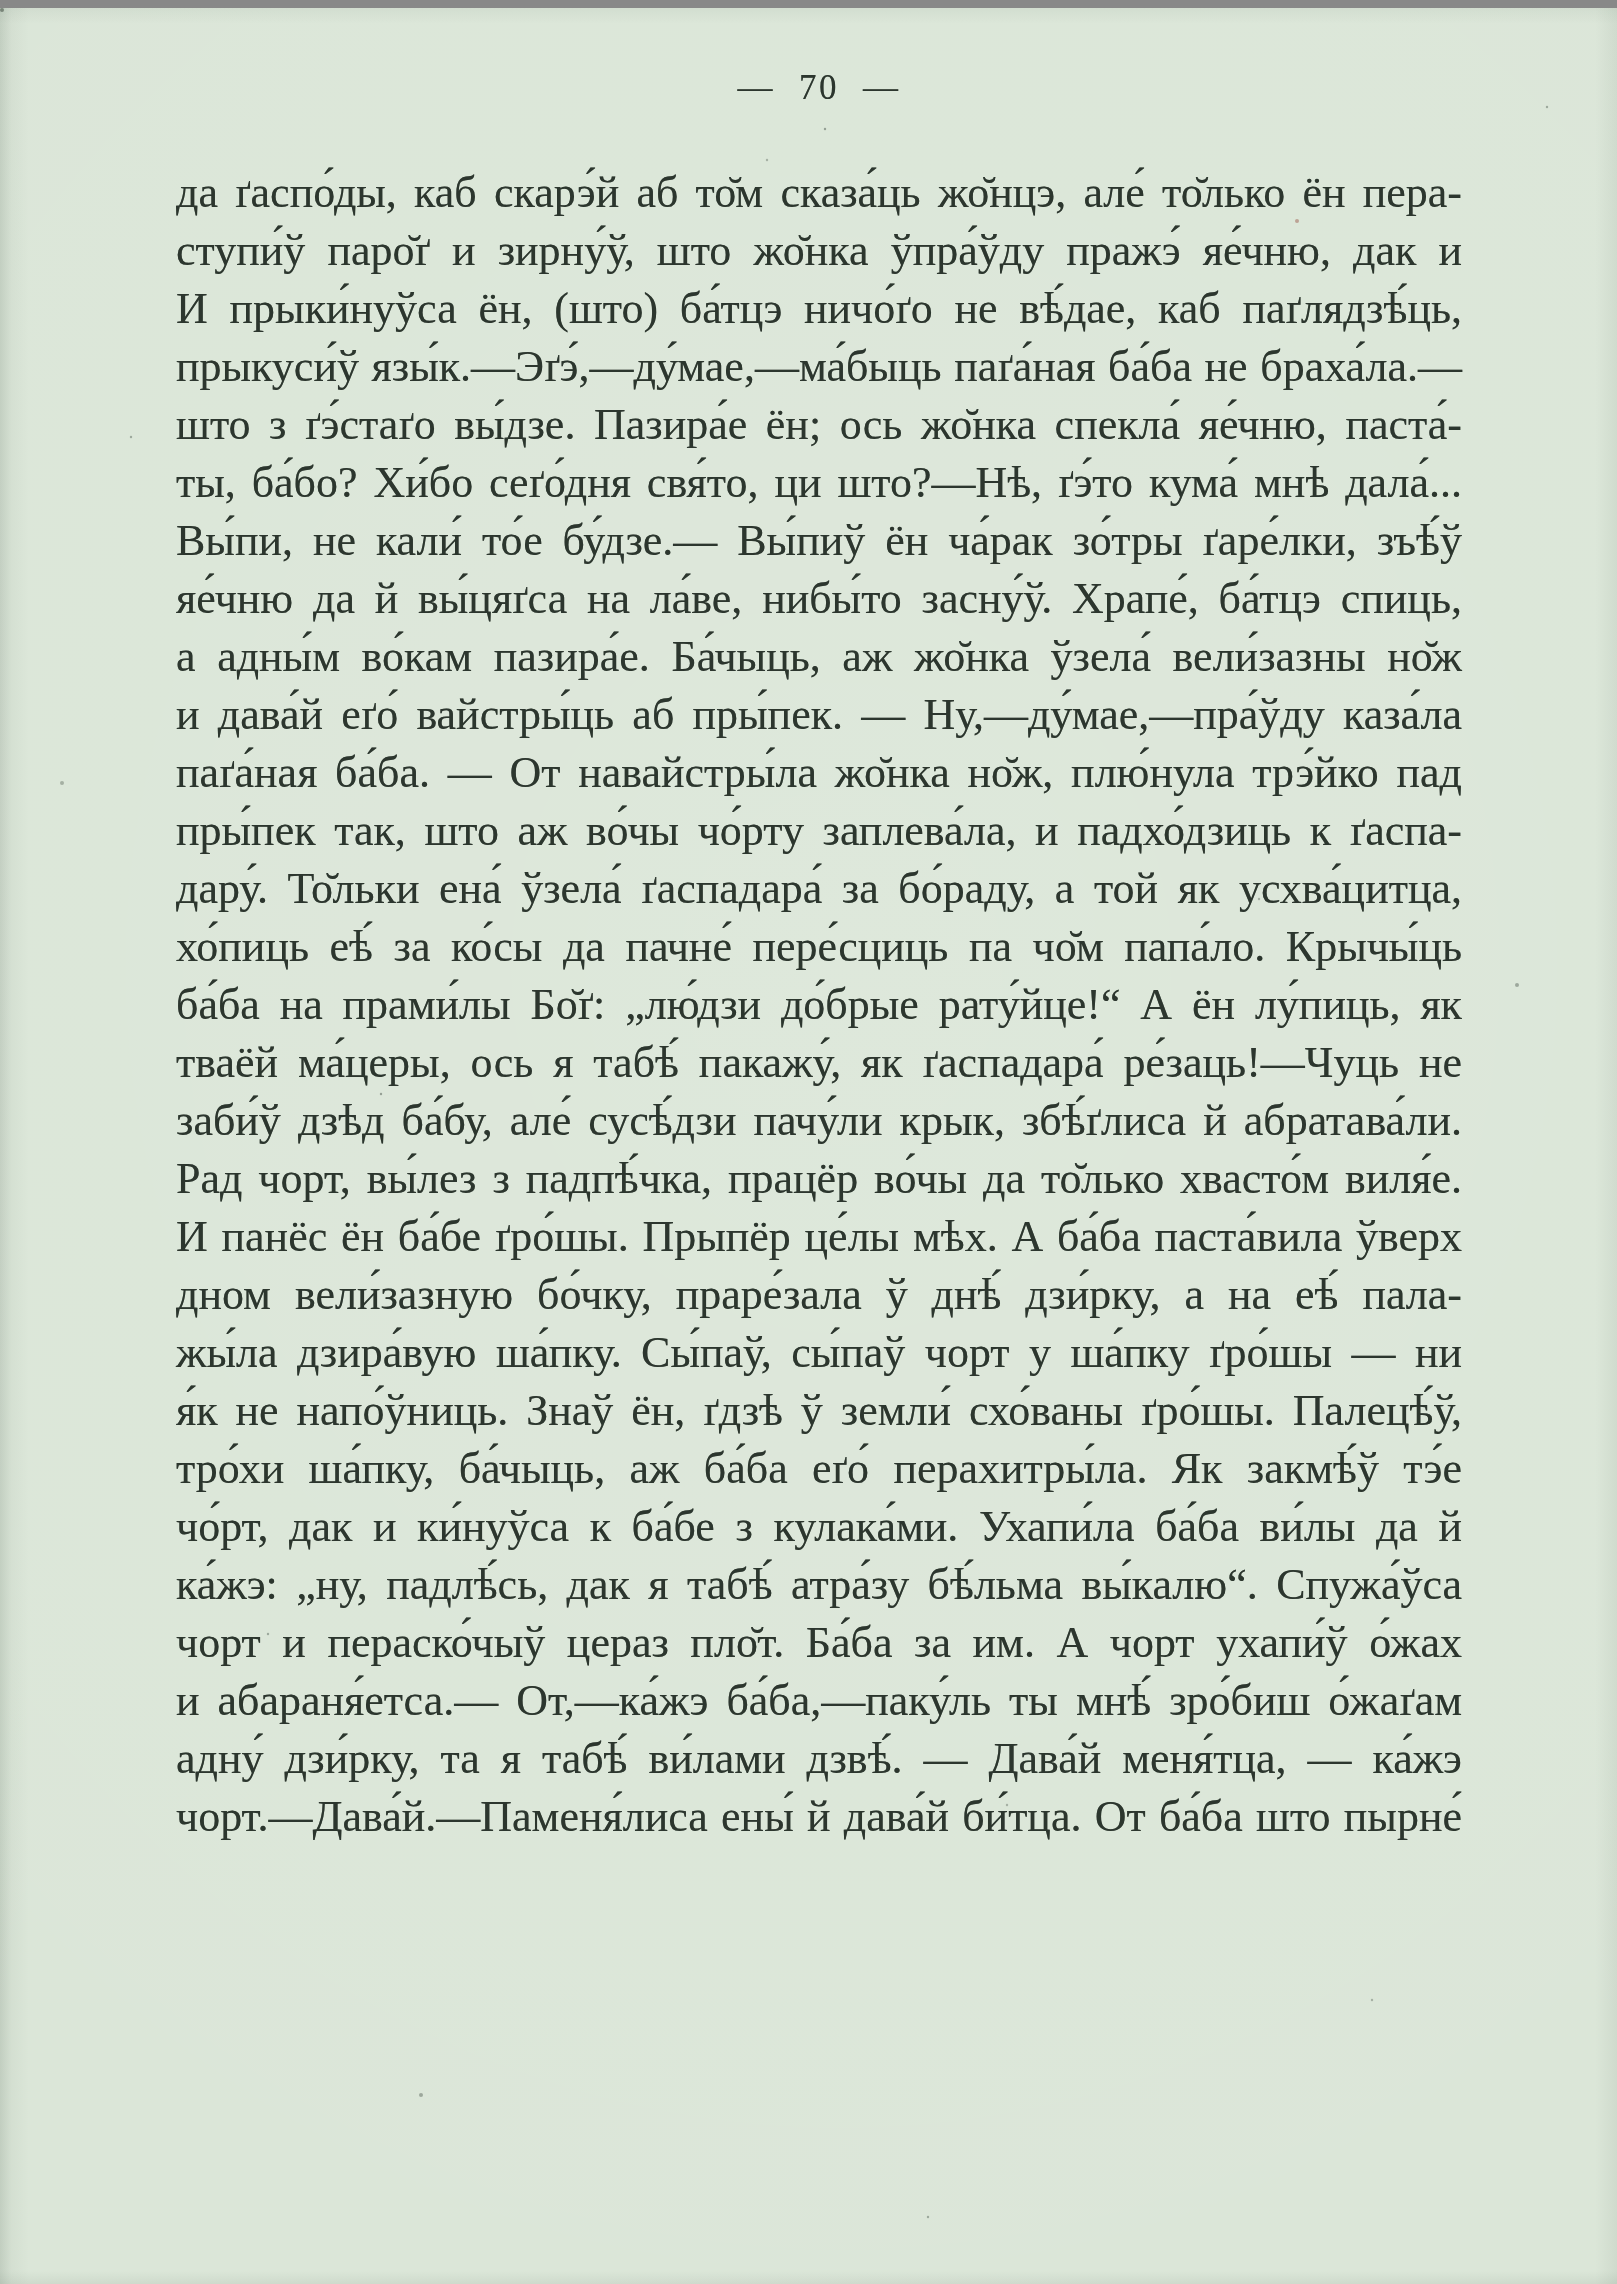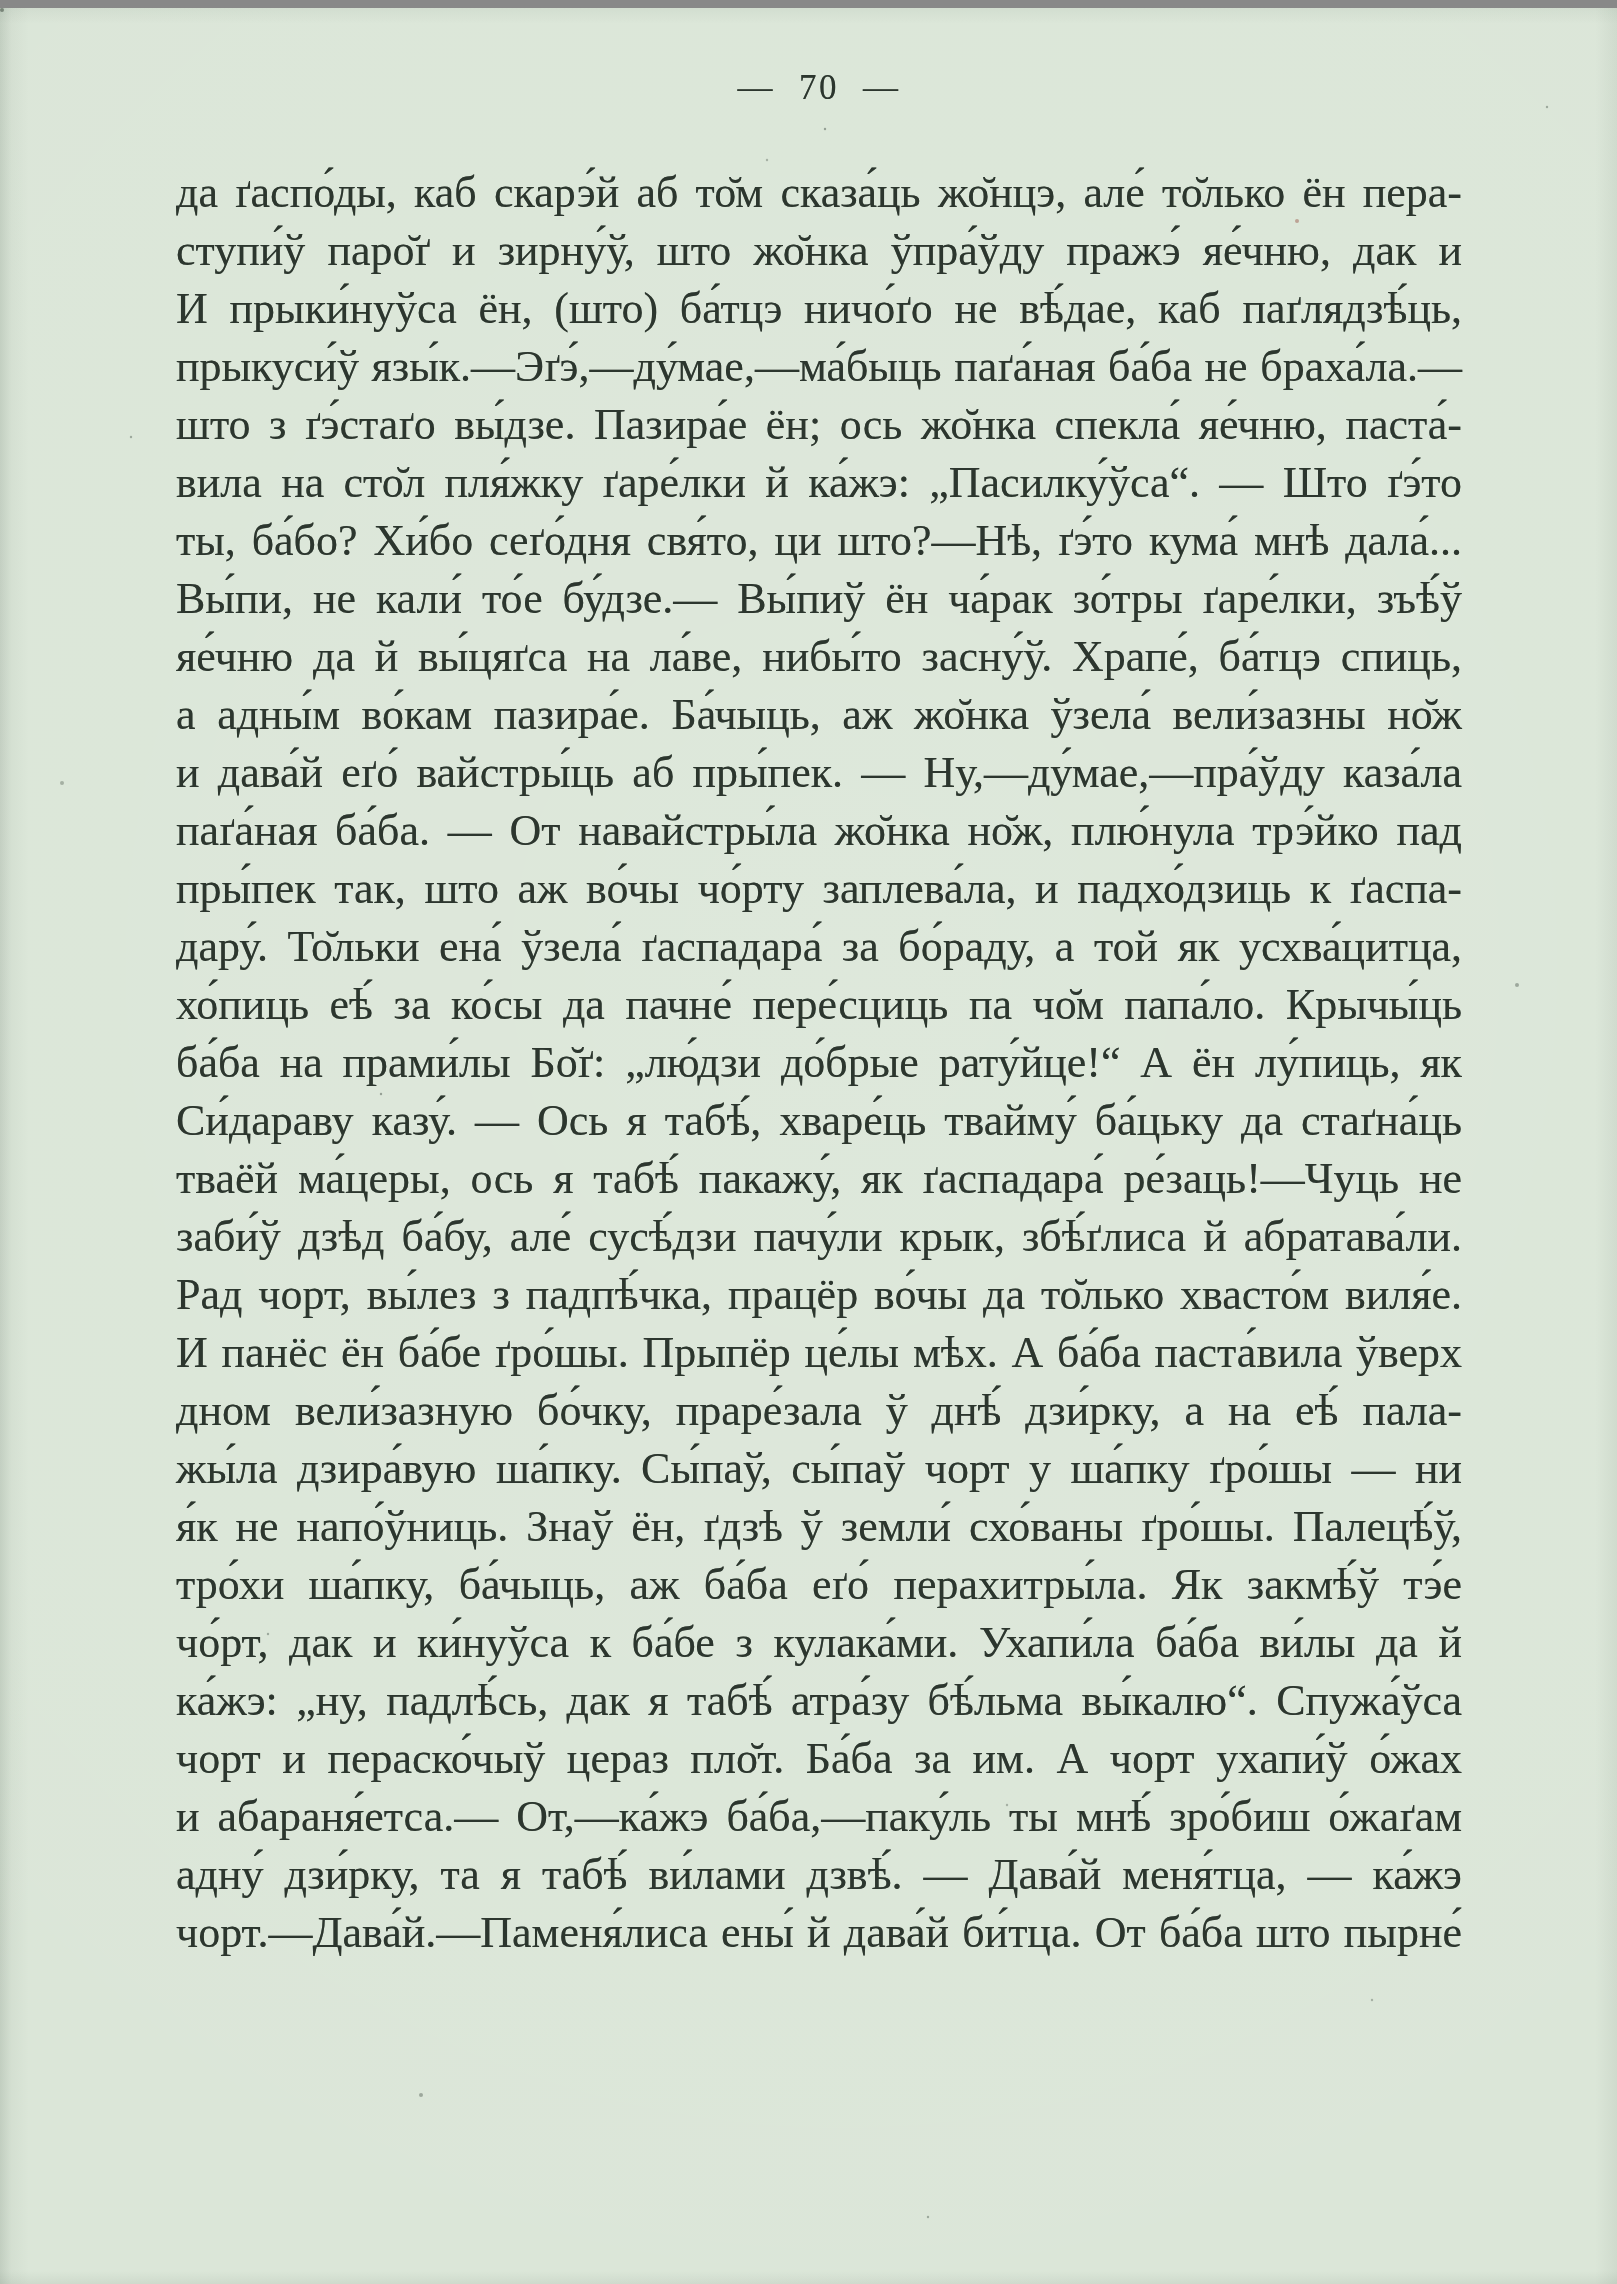--- a/index.html
+++ b/index.html
@@ -86,32 +86,30 @@
   <div class="specks"></div>
 
   <div class="page-header">— 70 —</div>
 
   <div class="text-block">
       <div class="text-line">да ґаспо́ды, каб скарэ́й аб то̆м сказа́ць жо̆нцэ, але́ то̆лько ён пера-</div>
       <div class="text-line">ступи́ў паро̆ґ и зирну́ў, што жо̆нка ўпра́ўду пражэ́ яе́чню, дак и</div>
       <div class="text-line">И прыки́нуўса ён, (што) ба́тцэ ничо́ґо не вѣ́дае, каб паґлядзѣ́ць,</div>
       <div class="text-line">прыкуси́ў язы́к.—Эґэ́,—ду́мае,—ма́быць паґа́ная ба́ба не браха́ла.—</div>
       <div class="text-line">што з ґэ́стаґо вы́дзе. Пазира́е ён; ось жо̆нка спекла́ яе́чню, паста́-</div>
-      <div class="text-line">вила на сто̆л пля́жку ґаре́лки й ка́жэ: „Пасилку́ўса“. — Што ґэ́то</div>
       <div class="text-line">ты, ба́бо? Хи́бо сеґо́дня свя́то, ци што?—Нѣ, ґэ́то кума́ мнѣ дала́...</div>
       <div class="text-line">Вы́пи, не кали́ то́е бу́дзе.— Вы́пиў ён ча́рак зо́тры ґаре́лки, зъѣ́ў</div>
       <div class="text-line">яе́чню да й вы́цяґса на ла́ве, нибы́то засну́ў. Храпе́, ба́тцэ спиць,</div>
       <div class="text-line">а адны́м во́кам пазира́е. Ба́чыць, аж жо̆нка ўзела́ вели́зазны но̆ж</div>
       <div class="text-line">и дава́й еґо́ вайстры́ць аб пры́пек. — Ну,—ду́мае,—пра́ўду каза́ла</div>
       <div class="text-line">паґа́ная ба́ба. — От навайстры́ла жо̆нка но̆ж, плю́нула трэ́йко пад</div>
       <div class="text-line">пры́пек так, што аж во́чы чо́рту заплева́ла, и падхо́дзиць к ґаспа-</div>
       <div class="text-line">дару́. То̆льки ена́ ўзела́ ґаспадара́ за бо́раду, а той як усхва́цитца,</div>
       <div class="text-line">хо́пиць еѣ́ за ко́сы да пачне́ пере́сциць па чо̆м папа́ло. Крычы́ць</div>
       <div class="text-line">ба́ба на прами́лы Бо̆ґ: „лю́дзи до́брые рату́йце!“ А ён лу́пиць, як</div>
-      <div class="text-line">Си́дараву казу́. — Ось я табѣ́, хваре́ць твайму́ ба́цьку да стаґна́ць</div>
       <div class="text-line">тваёй ма́церы, ось я табѣ́ пакажу́, як ґаспадара́ ре́заць!—Чуць не</div>
       <div class="text-line">заби́ў дзѣд ба́бу, але́ сусѣ́дзи пачу́ли крык, збѣ́ґлиса й абратава́ли.</div>
       <div class="text-line">Рад чорт, вы́лез з падпѣ́чка, працёр во́чы да то̆лько хвасто́м виля́е.</div>
       <div class="text-line">И панёс ён ба́бе ґро́шы. Прыпёр це́лы мѣх. А ба́ба паста́вила ўверх</div>
       <div class="text-line">дном вели́зазную бо́чку, праре́зала ў днѣ́ дзи́рку, а на еѣ́ пала-</div>
       <div class="text-line">жы́ла дзира́вую ша́пку. Сы́паў, сы́паў чорт у ша́пку ґро́шы — ни</div>
       <div class="text-line">я́к не напо́ўниць. Знаў ён, ґдзѣ ў земли́ схо́ваны ґро́шы. Палецѣ́ў,</div>
       <div class="text-line">тро́хи ша́пку, ба́чыць, аж ба́ба еґо́ перахитры́ла. Як закмѣ́ў тэ́е</div>
       <div class="text-line">чо́рт, дак и ки́нуўса к ба́бе з кулака́ми. Ухапи́ла ба́ба ви́лы да й</div>
       <div class="text-line">ка́жэ: „ну, падлѣ́сь, дак я табѣ́ атра́зу бѣ́льма вы́калю“. Спужа́ўса</div>

